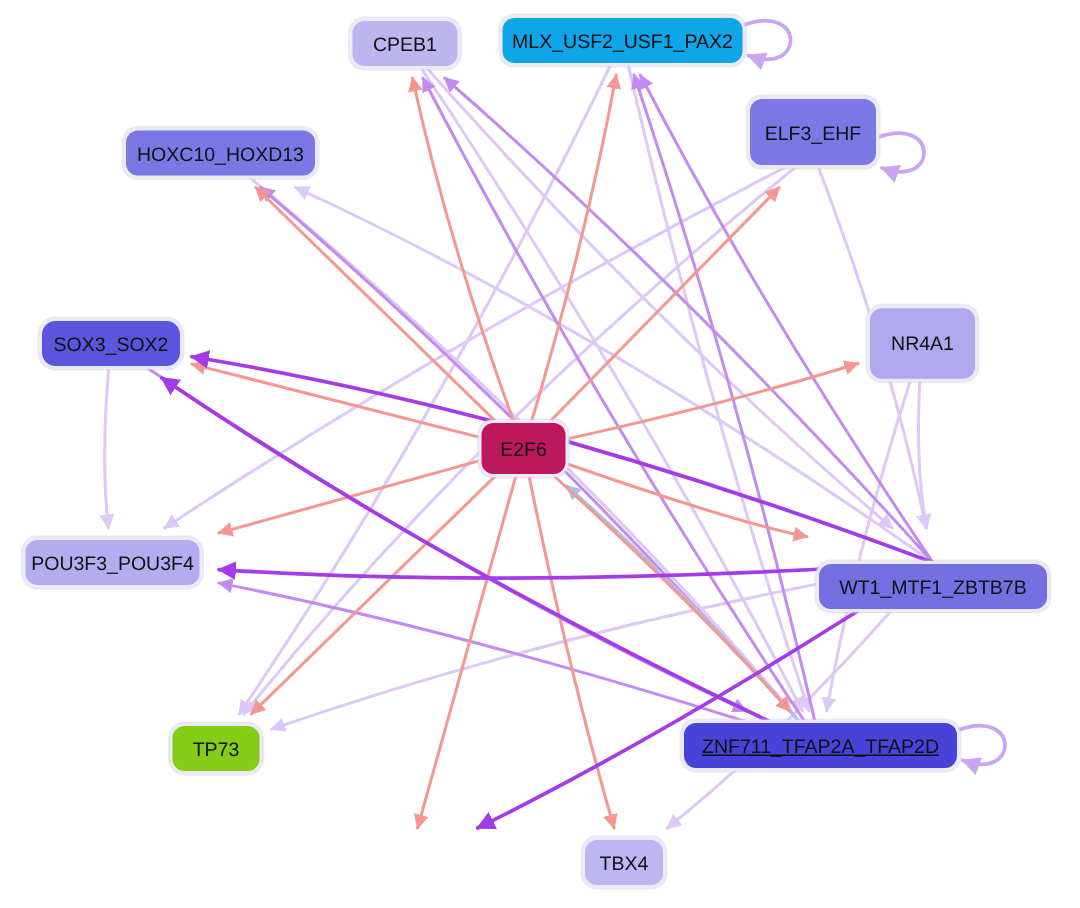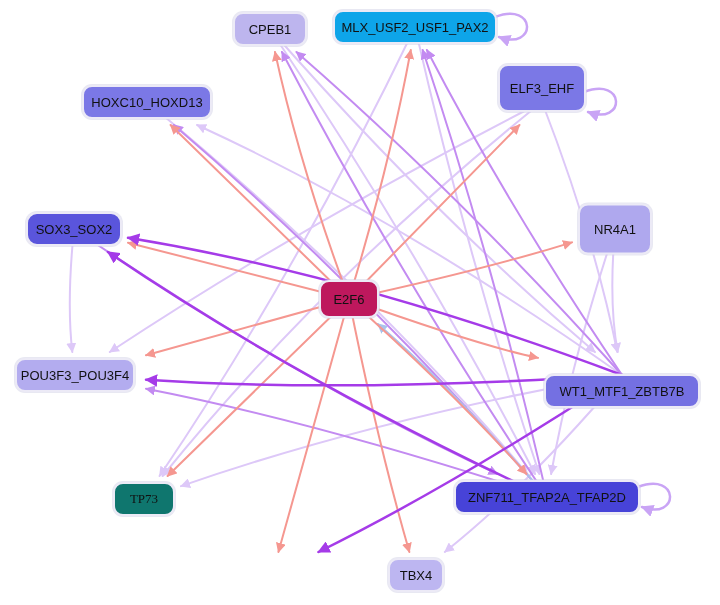--- a/index.html
+++ b/index.html
@@ -113,17 +113,17 @@
   <div id="node-layer">
       <div class="node" style="left: 270px; top: 29px; width: 74px; height: 34px; background: rgb(189, 181, 238); color: rgb(17, 17, 17);">CPEB1</div>
       <div class="node" style="left: 415px; top: 27px; width: 164px; height: 34px; background: #0ea5e9; color: rgb(17, 17, 17);">MLX_USF2_USF1_PAX2</div>
       <div class="node" style="left: 147px; top: 102px; width: 130px; height: 34px; background: rgb(123, 120, 230); color: rgb(17, 17, 17);">HOXC10_HOXD13</div>
       <div class="node" style="left: 542px; top: 88px; width: 88px; height: 48px; background: rgb(123, 120, 230); color: rgb(17, 17, 17);">ELF3_EHF</div>
       <div class="node" style="left: 74px; top: 229px; width: 96px; height: 34px; background: rgb(90, 85, 220); color: rgb(17, 17, 17); border-radius: 11px;">SOX3_SOX2</div>
       <div class="node" style="left: 615px; top: 229px; width: 74px; height: 51px; background: rgb(175, 168, 238); color: rgb(17, 17, 17);">NR4A1</div>
       <div class="node" style="left: 349px; top: 299px; width: 60px; height: 38px; background: #be185d; color: rgb(17, 17, 17);">E2F6</div>
       <div class="node" style="left: 75px; top: 375px; width: 120px; height: 34px; background: rgb(179, 172, 239); color: rgb(17, 17, 17);">POU3F3_POU3F4</div>
       <div class="node" style="left: 622px; top: 375px; width: 156px; height: 34px; background: rgb(116, 112, 226); color: rgb(17, 17, 17); margin-top: 16px;">WT1_MTF1_ZBTB7B</div>
-      <div class="node" style="left: 144px; top: 499px; width: 62px; height: 34px; background: #0f766e; color: rgb(17, 17, 17); font-family: Liberation Serif, serif;">TP73</div>
-      <div class="node" style="left: 547px; top: 497px; width: 186px; height: 34px; background: rgb(71, 67, 216); color: rgb(17, 17, 17);">ZNF711_TFAP2A_TFAP2D</div>
+      <div class="node" style="left: 144px; top: 499px; width: 62px; height: 34px; background: #84cc16; color: rgb(17, 17, 17);">TP73</div>
+      <div class="node" style="left: 547px; top: 497px; width: 186px; height: 34px; background: rgb(71, 67, 216); color: rgb(17, 17, 17); text-decoration: underline;">ZNF711_TFAP2A_TFAP2D</div>
       <div class="node" style="left: 416px; top: 575px; width: 56px; height: 34px; background: rgb(189, 182, 241); color: rgb(17, 17, 17);">TBX4</div>
     </div>
 </div>
 
 </body></html>

